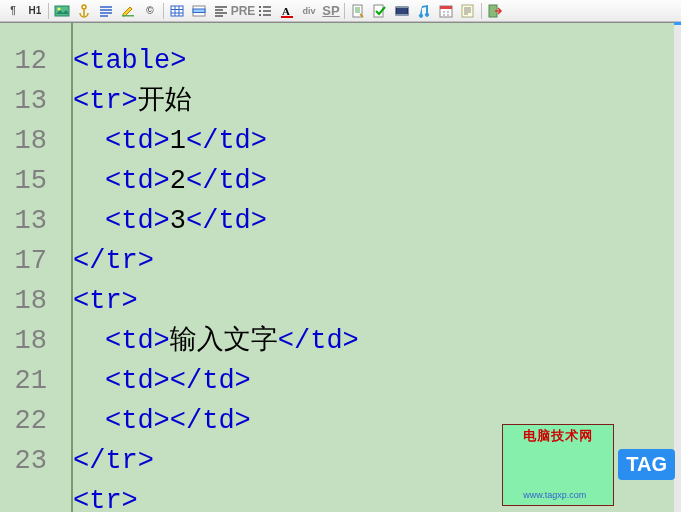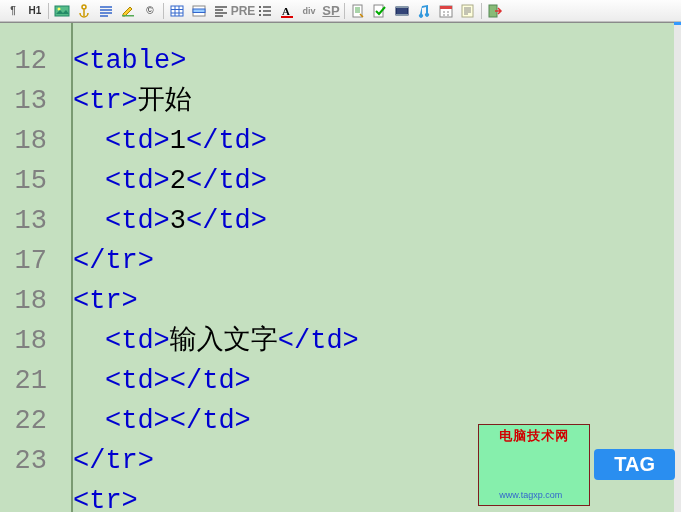--- a/index.html
+++ b/index.html
@@ -22,21 +22,21 @@
 .ind1 { padding-left: 0; }
 .ind2 { padding-left: 32px; }
 
 .scroll-track { position: absolute; right: 0; top: 22px; bottom: 0; width: 7px; background: #e8e8e8; }
 .scroll-marker { position: absolute; right: 0; top: 22px; width: 7px; height: 3px; background: #3399ff; }
 
 .watermark { position: absolute; right: 6px; bottom: 6px; display: flex; align-items: center; gap: 4px; }
 .wm-left { background: #86efac; border: 1px solid #7f1d1d; padding: 4px 20px; font-size: 13px; line-height: 1.1; }
 .wm-left .r1 { color: #d00000; font-weight: bold; letter-spacing: 1px; }
 .wm-left .r2 { color: #3366cc; font-size: 9px; margin-top: 48px; }
-.wm-right { background: #2a8ef0; color: #fff; font-weight: bold; font-size: 20px; padding: 4px 20px; border-radius: 4px; font-family: Arial; }
+.wm-right { background: #2a8ef0; color: #fff; font-weight: bold; font-size: 20px; padding: 4px 8px; border-radius: 4px; font-family: Arial; }
 </style>
 </head>
 <body>
 
 <div class="toolbar" id="toolbar">
     <div class="tb-btn">
       <span class="tb-txt" style="color: rgb(85, 85, 85);">¶</span>
     </div>
     <div class="tb-btn">
       <span class="tb-txt" style="color: rgb(51, 51, 51);">H1</span>

